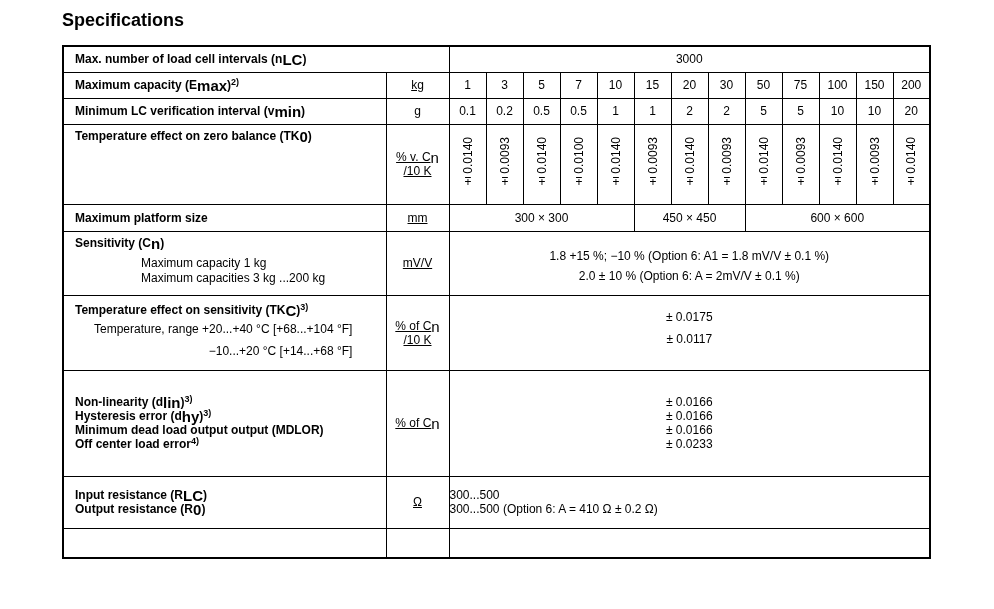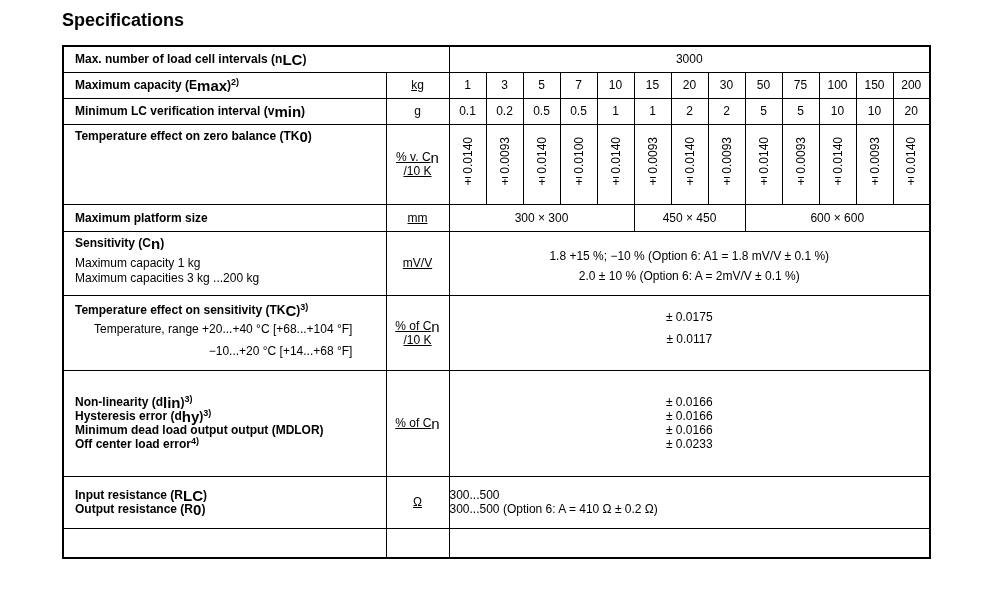--- a/index.html
+++ b/index.html
@@ -33,21 +33,21 @@
   .bold { font-weight: bold; }
   .top { vertical-align: top; padding-top: 4px; }
   .vcell { text-align: center; vertical-align: middle; }
   .vert {
     display: inline-block;
     writing-mode: vertical-rl;
     transform: rotate(180deg);
     white-space: nowrap;
     font-size: 12px;
   }
-  .subline { font-weight: normal; line-height: 15px; }
+  .subline { font-weight: normal; line-height: 15px; margin-left: 66px; }
   .gap-top { margin-top: 6px; }
   .tkc-line1 { margin-top: 2px; line-height: 16px; }
   .tkc-sub { font-weight: normal; margin-left: 19px; width: max-content; line-height: 22px; }
   .tkc-sub .right { text-align: right; }
   .flexcol {
     display: flex; flex-direction: column;
     justify-content: space-around; height: 100%;
   }
   .flexcol > div { line-height: 14px; }
   .val-center-low { display: flex; flex-direction: column; justify-content: center; align-items: center; height: 100%; padding-top: 6px; }

